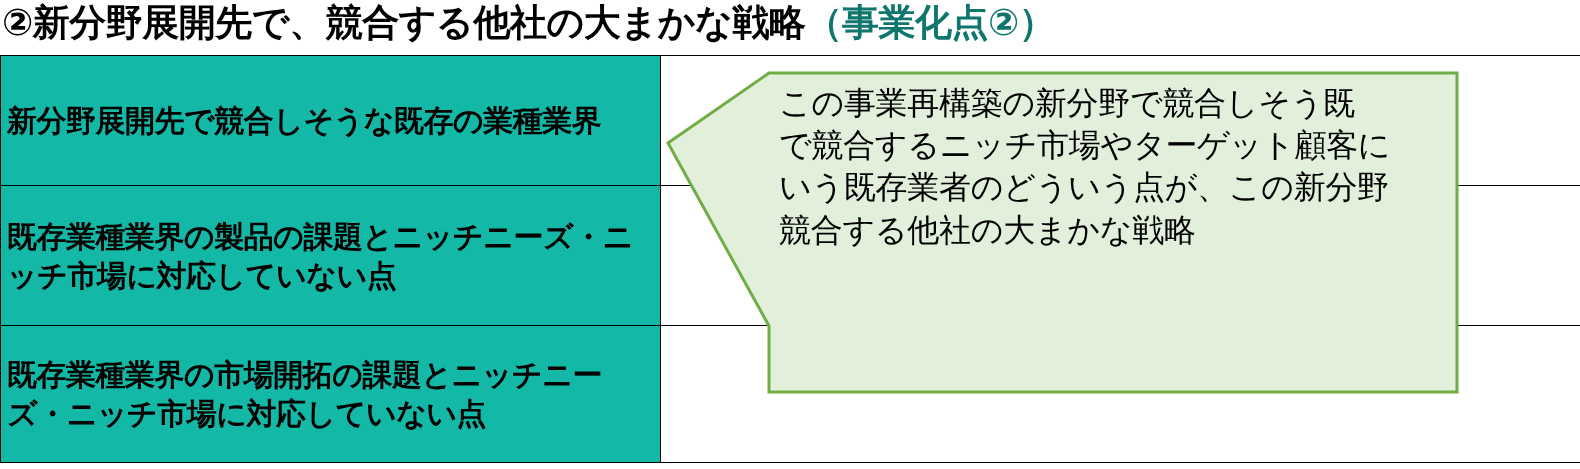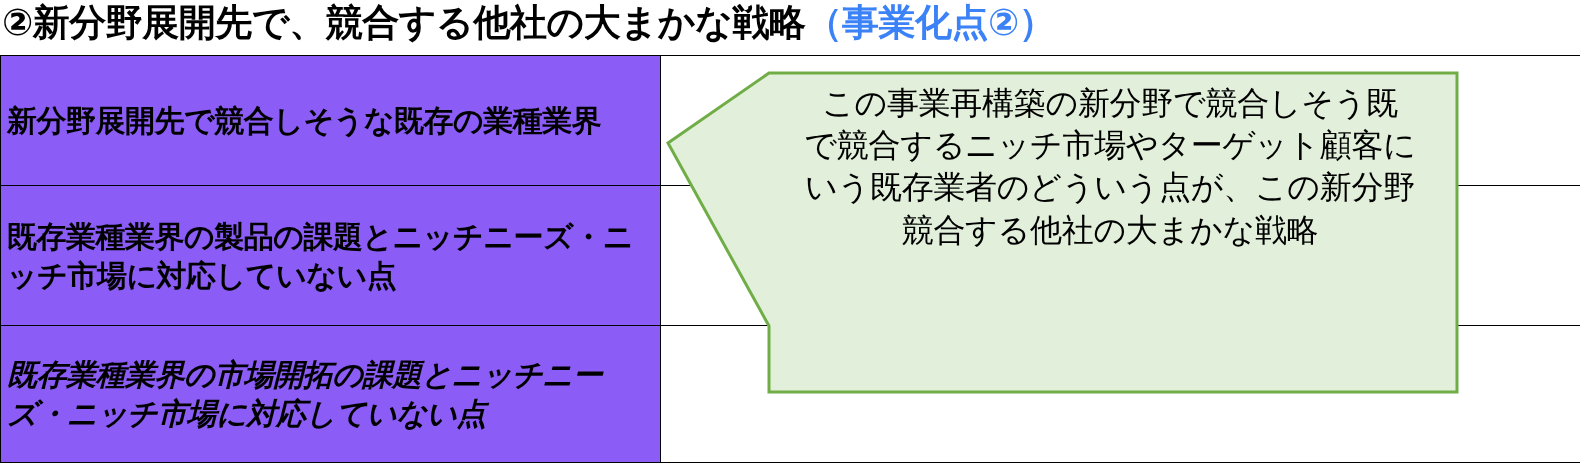--- a/index.html
+++ b/index.html
@@ -23,45 +23,45 @@
     width: 1576px;
     height: 52px;
     line-height: 50px;
     white-space: nowrap;
     font-size: 37px;
     font-weight: bold;
     color: #000000;
     letter-spacing: -0.5px;
   }
   #heading .red {
-    color: #3b82f6;
+    color: #0f766e;
   }
 
   
   #table {
     position: absolute;
     left: 0px;
     top: 55px;
     width: 1578px;
     height: 407px;
     border-collapse: collapse;
     table-layout: fixed;
   }
   #table td {
     border: 1px solid #000000;
     padding: 0;
     vertical-align: middle;
   }
   #table tr.r1 { height: 130px; }
   #table tr.r2 { height: 140px; }
-  #table tr.r3 { height: 137px; font-style: italic; }
+  #table tr.r3 { height: 137px; }
 
   .col-label {
     width: 659px;
-    background: #8b5cf6;
+    background: #14b8a6;
   }
   .col-value {
     width: 919px;
     background: #ffffff;
   }
   .label-text {
     display: block;
     padding: 0 6px 0 6px;
     font-size: 30px;
     font-weight: bold;
@@ -91,21 +91,20 @@
     top: 76px;
     width: 680px;
     height: 312px;
     padding: 6px 8px 0 10px;
     box-sizing: border-box;
     font-size: 32px;
     line-height: 1.32;
     color: #000000;
     letter-spacing: -0.3px;
     word-break: break-all;
-    text-align: center;
   }
   #callout-text .cline {
     display: block;
     white-space: nowrap;
   }
 </style>
 </head>
 <body>
 
 <div id="heading">

